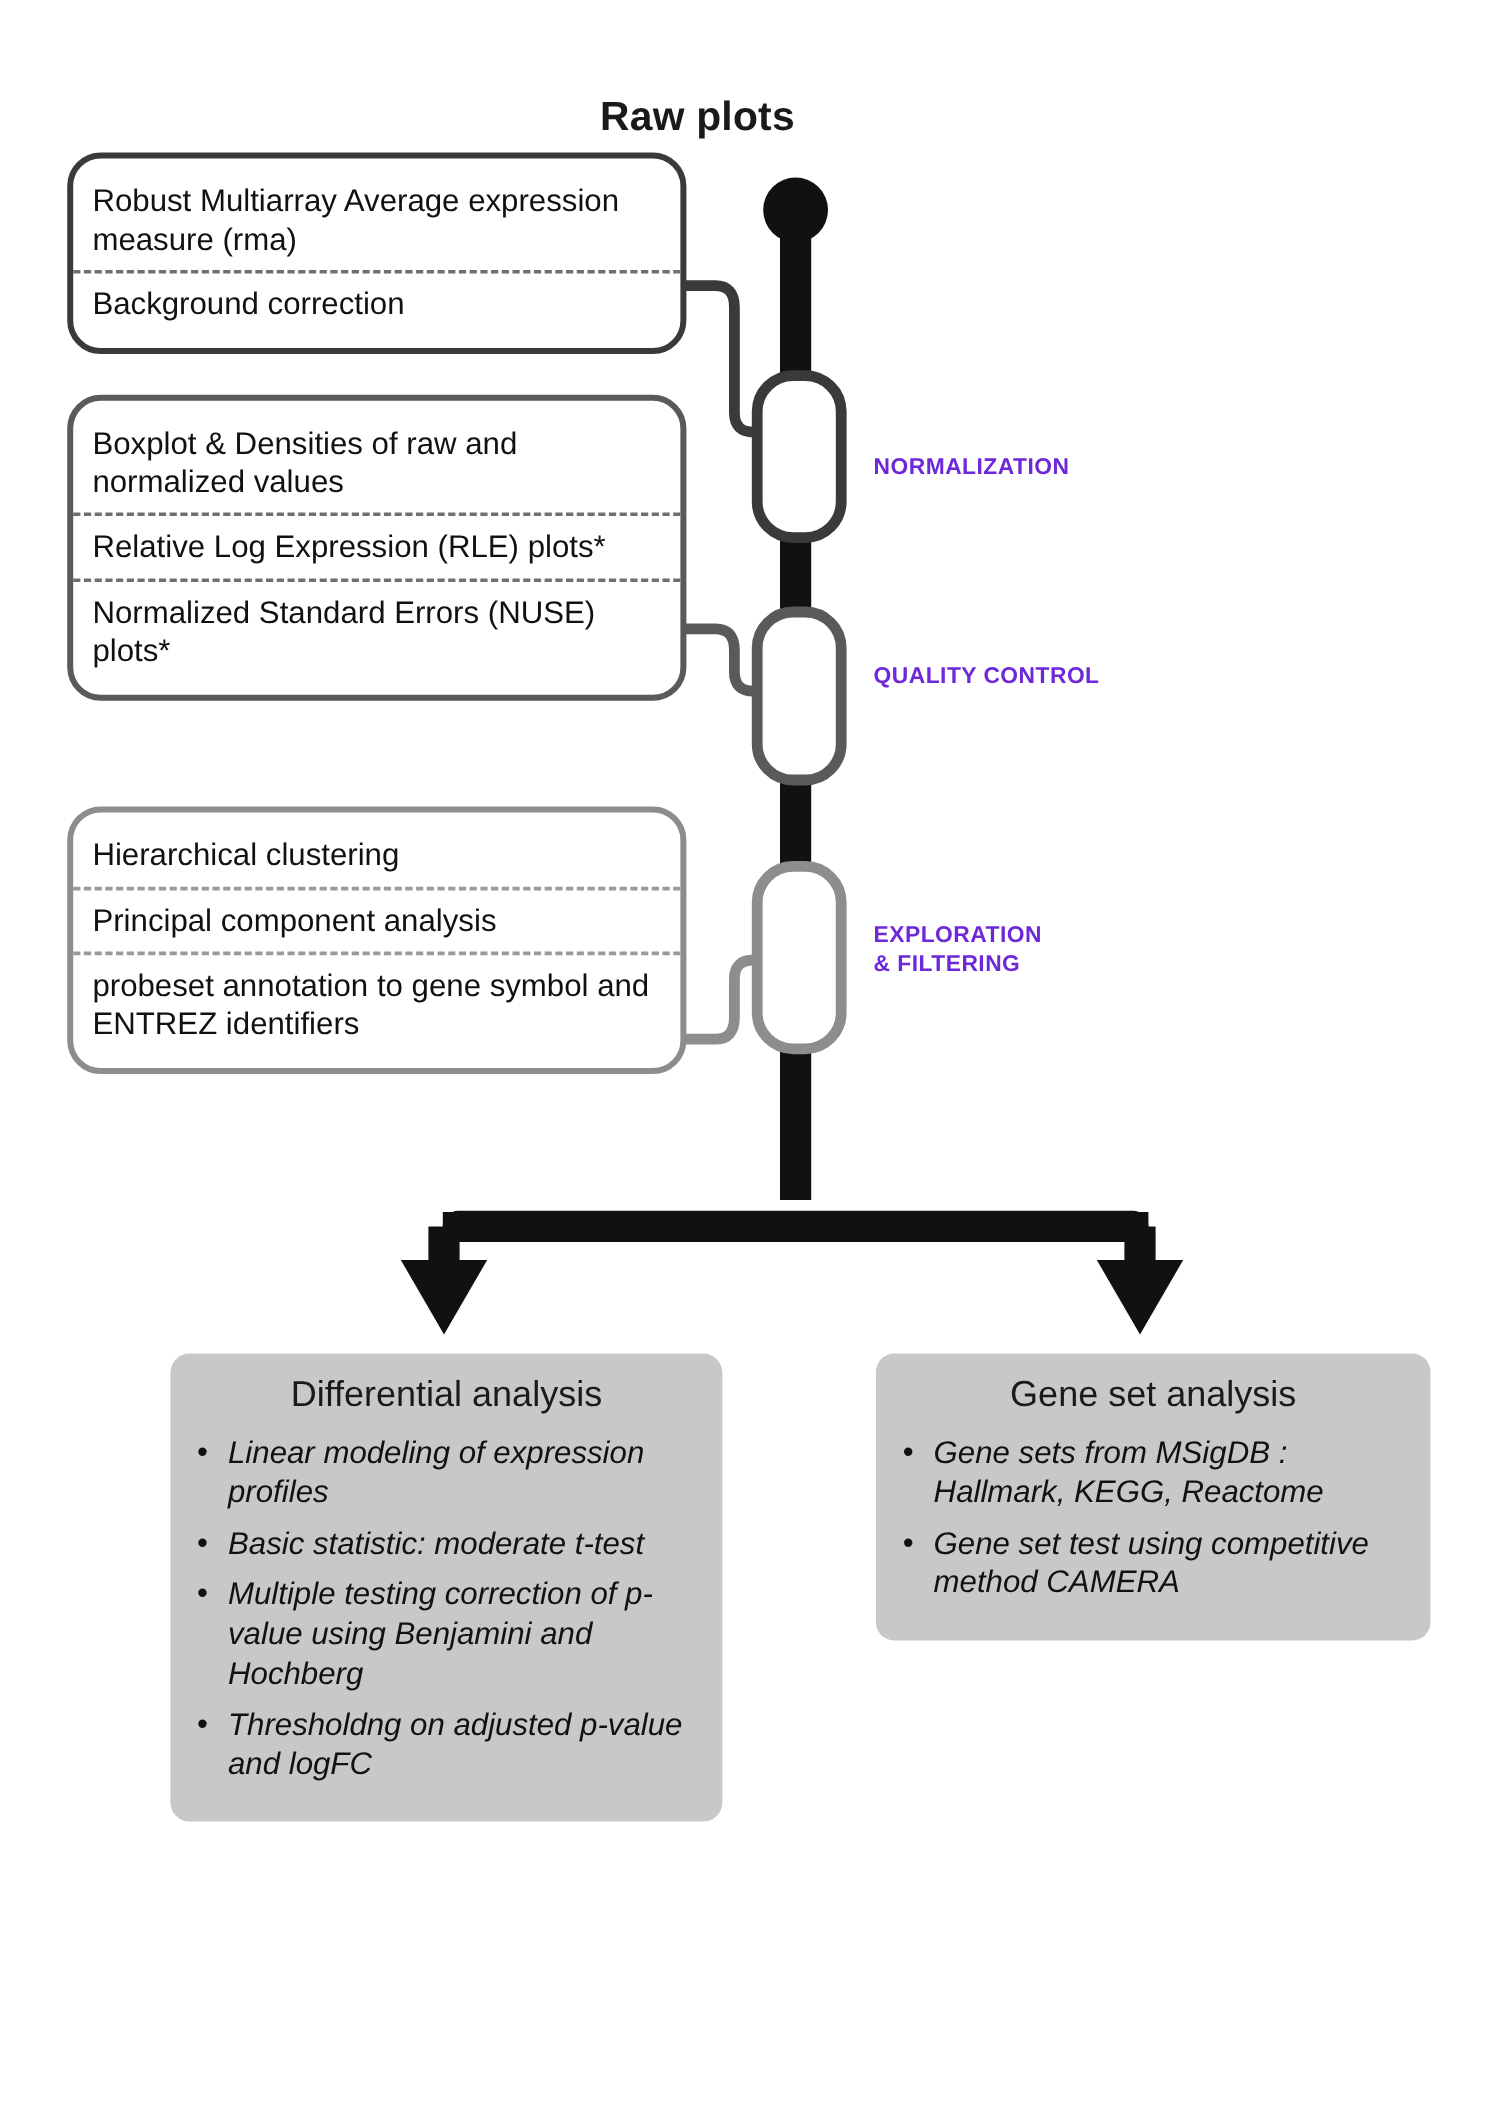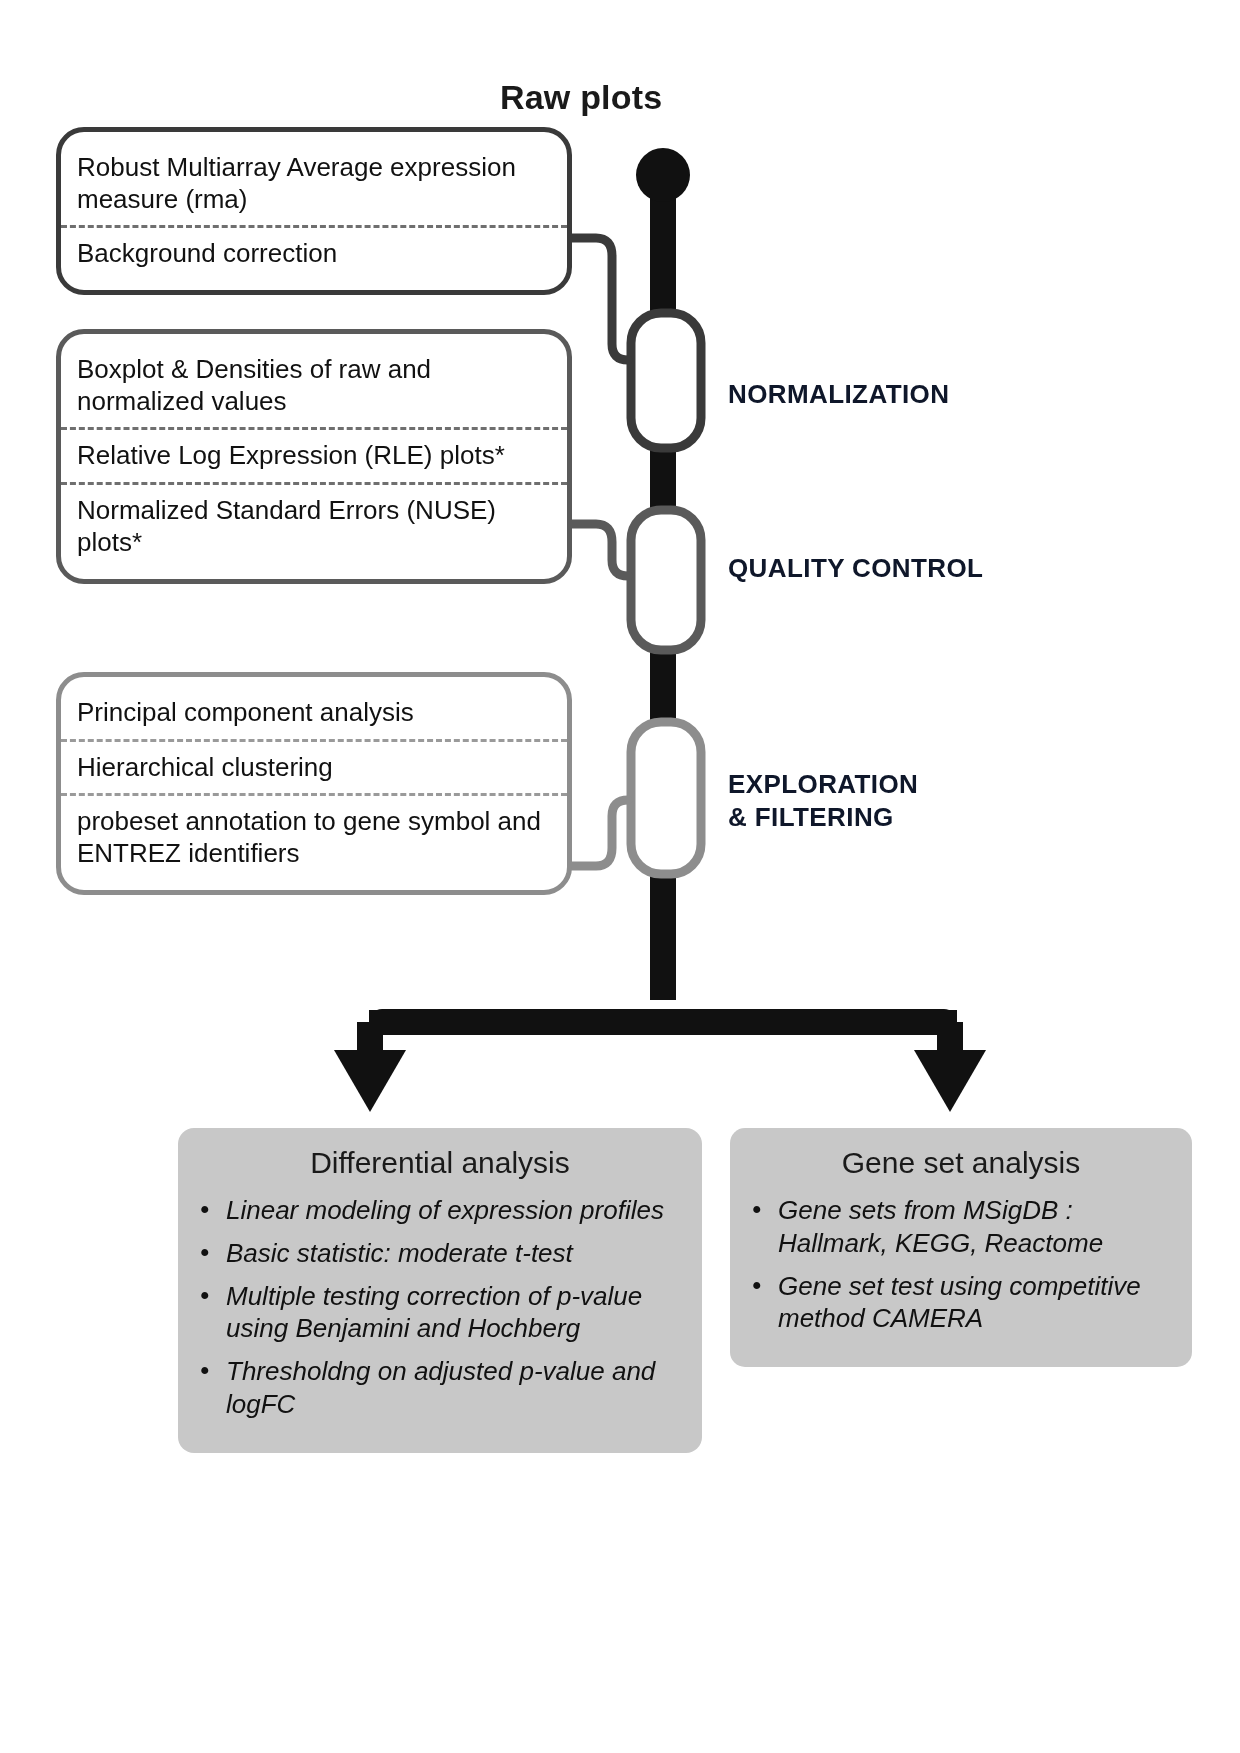--- a/index.html
+++ b/index.html
@@ -31,25 +31,25 @@
     top: 78px;
     width: 300px;
     text-align: left;
     font-size: 34px;
     font-weight: bold;
     letter-spacing: 0.2px;
   }
 
   
   .stage-label {
-    font-size: 26px;
+    font-size: 19px;
     font-weight: bold;
     letter-spacing: 0.4px;
     line-height: 1.25;
-    color: #0f172a;
+    color: #6d28d9;
   }
   #stage-normalization { left: 728px; top: 378px; }
   #stage-quality       { left: 728px; top: 552px; }
   #stage-exploration   { left: 728px; top: 768px; width: 300px; }
 
   
   .panel {
     border-radius: 28px;
     background: #ffffff;
     box-sizing: border-box;
@@ -116,22 +116,21 @@
     content: "\2022";
     position: absolute;
     left: 4px;
     top: -1px;
     font-size: 26px;
   }
 
   #box-differential {
     left: 142px;
     top: 1128px;
-    width: 524px;
-    margin-left: 36px;
+    width: 460px;
   }
   #box-geneset {
     left: 730px;
     top: 1128px;
     width: 462px;
     border-radius: 15px;
   }
 </style>
 </head>
 <body>
@@ -179,22 +178,22 @@
   <div class="row">Background correction</div>
 </div>
 
 <div class="abs panel" id="panel-quality">
   <div class="row">Boxplot &amp; Densities of raw and normalized values</div>
   <div class="row">Relative Log Expression (RLE) plots*</div>
   <div class="row">Normalized Standard Errors (NUSE) plots*</div>
 </div>
 
 <div class="abs panel" id="panel-exploration">
+  <div class="row">Hierarchical clustering</div>
   <div class="row">Principal component analysis</div>
-  <div class="row">Hierarchical clustering</div>
   <div class="row">probeset annotation to gene symbol and ENTREZ identifiers</div>
 </div>
 
 <div class="abs result-box" id="box-differential">
   <div class="result-title">Differential analysis</div>
   <ul class="result-list">
     <li>Linear modeling of expression profiles</li>
     <li>Basic statistic: moderate t-test</li>
     <li>Multiple testing correction of p-value using Benjamini and Hochberg</li>
     <li>Thresholdng on adjusted p-value and logFC</li>

